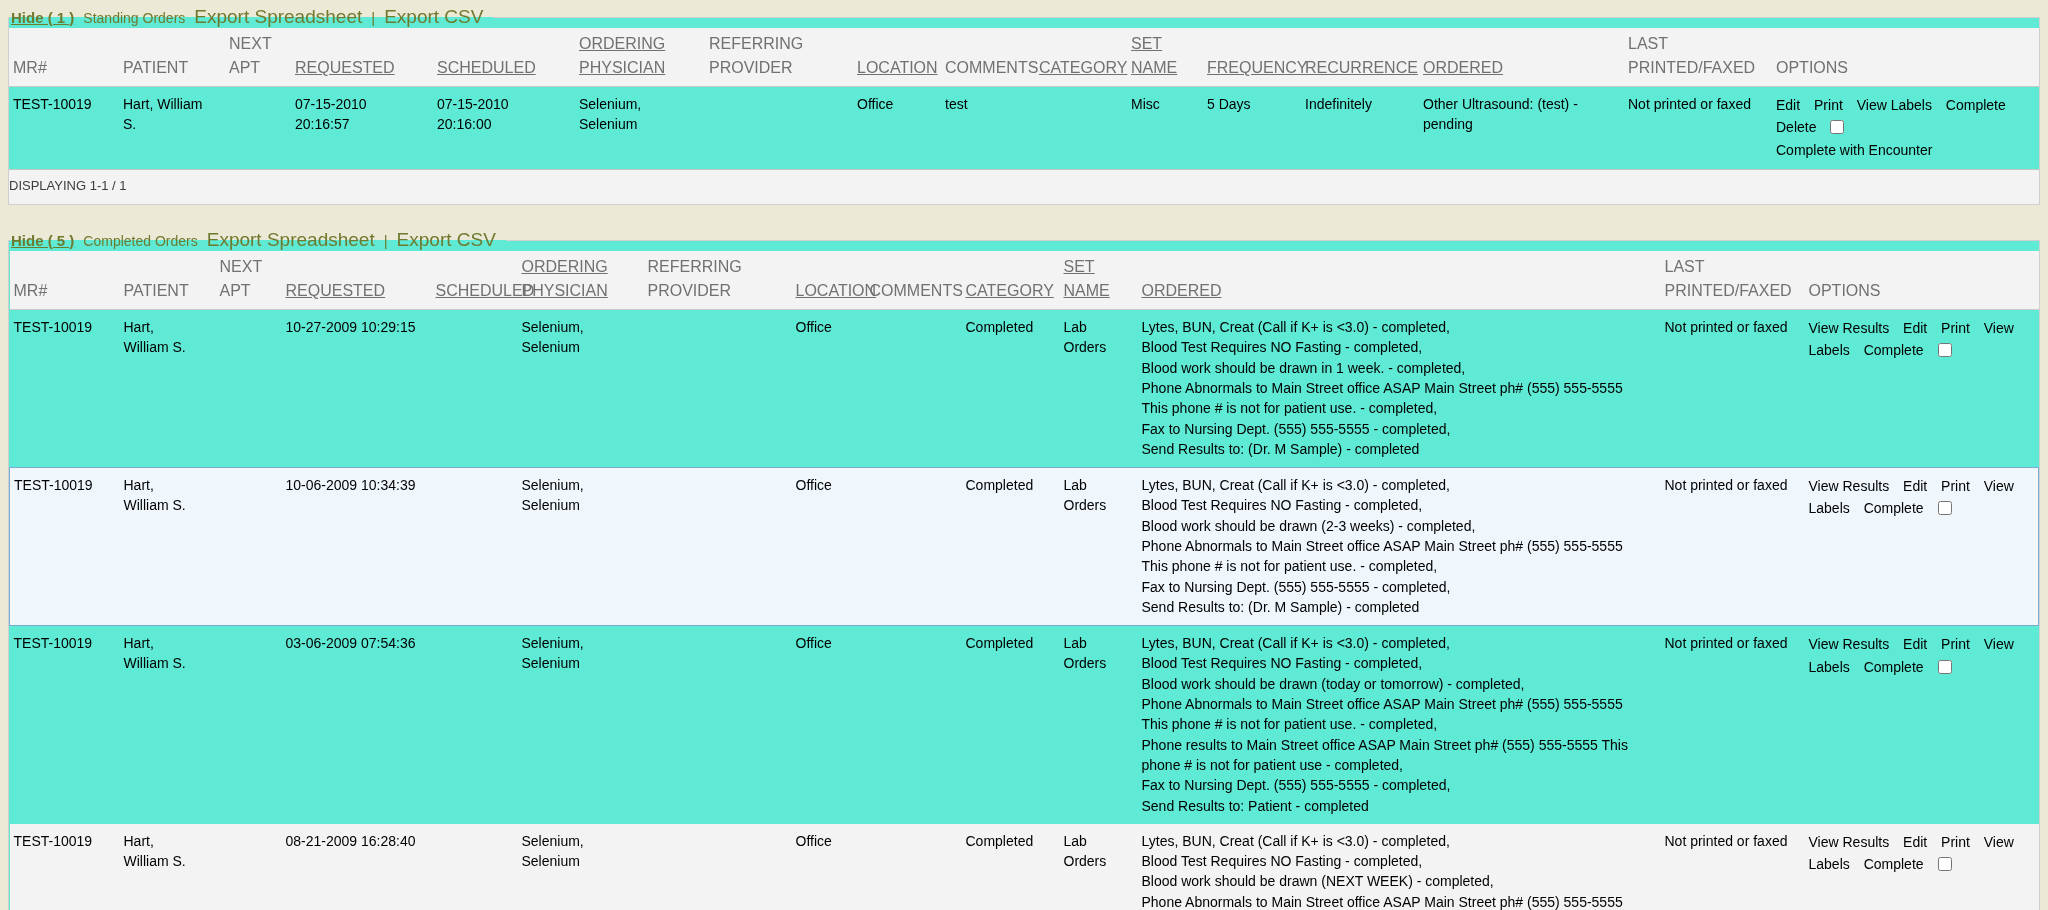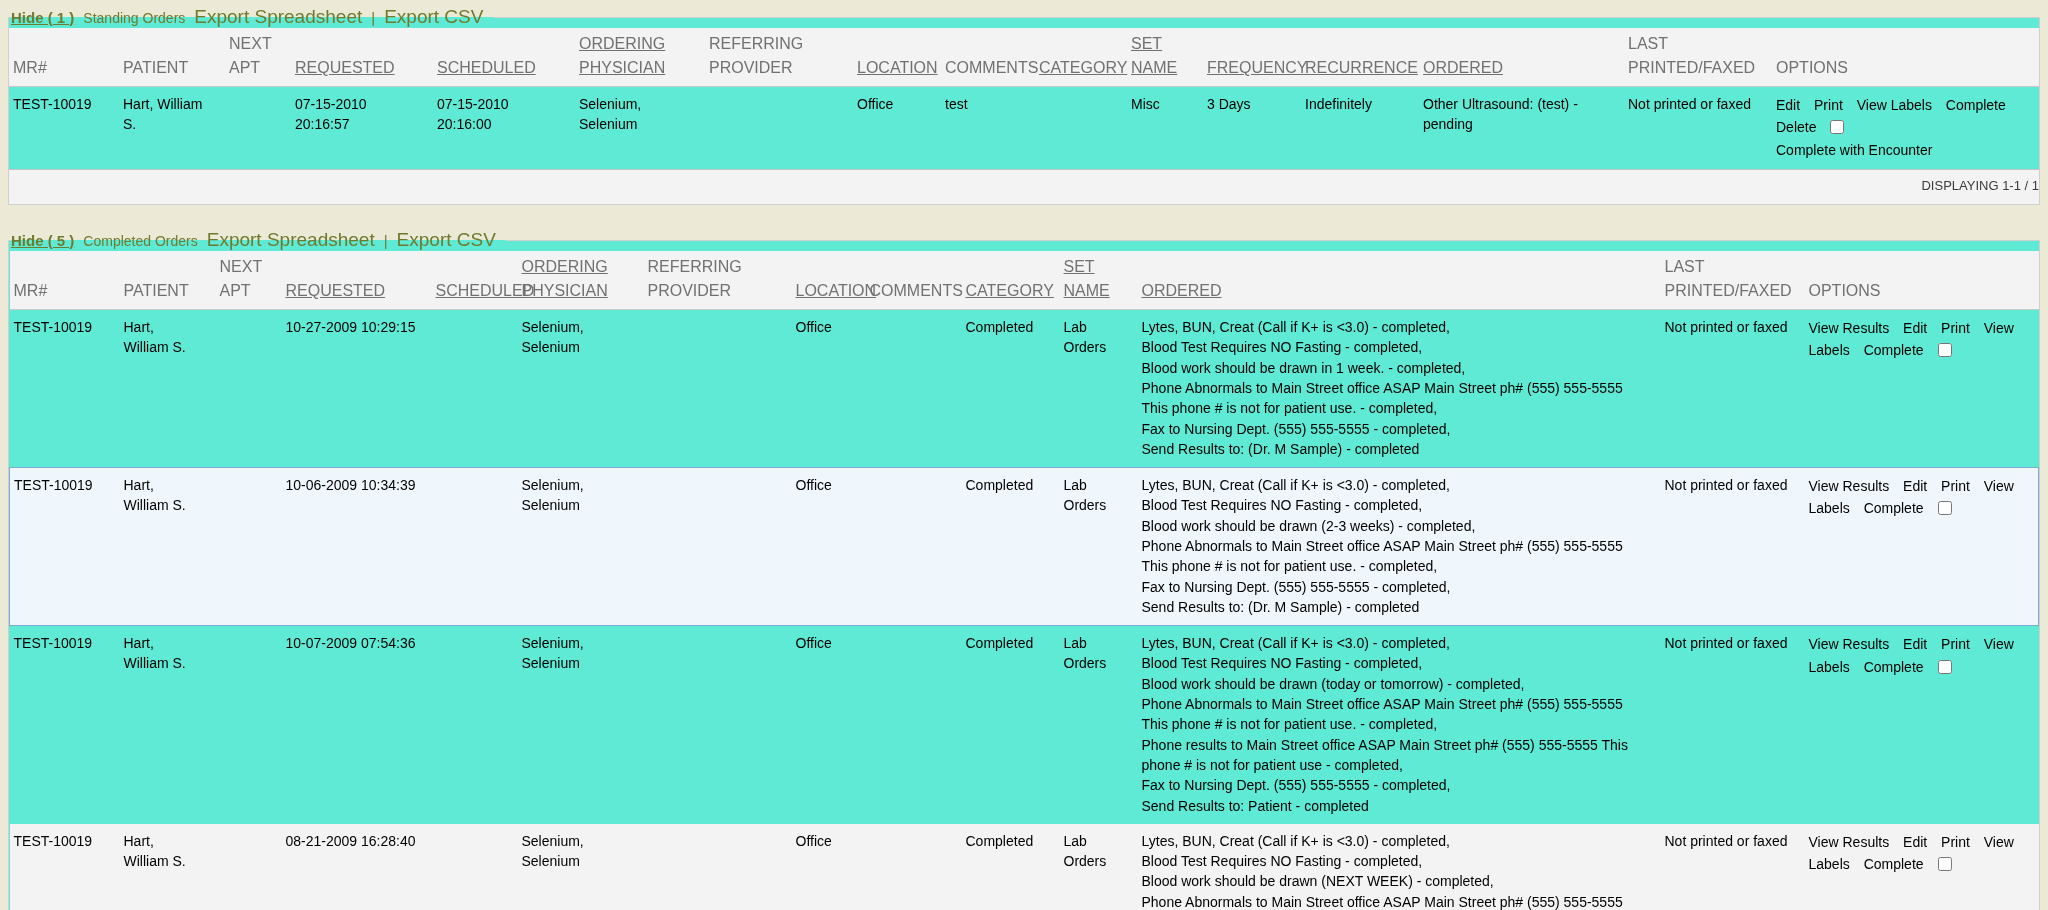--- a/index.html
+++ b/index.html
@@ -41,21 +41,21 @@
     padding:7px 14px 8px 4px;
     word-wrap:break-word;
   }
   .pre { white-space:pre-line; }
   tr.highlight td { background:#f0f7fc; border-top:1px solid #7cabd6; border-bottom:1px solid #7cabd6; }
   tr.highlight td:first-child { border-left:1px solid #7cabd6; }
   tr.highlight td:last-child  { border-right:1px solid #7cabd6; }
   tr.stripe td { background:#f3f3f3; }
   tfoot td {
     background:#f3f3f3; border-top:1px solid #c4c4c4;
-    text-align:right; color:#3c3c3c; font-size:13px;
+    text-align:left; color:#3c3c3c; font-size:13px;
     padding:7px 0 8px 0;
   }
   .opt { margin-right:10px; cursor:pointer; }
   .opt-cell { line-height:1.6; }
   input[type="checkbox"] { width:14px; height:14px; margin:0 4px; vertical-align:-2px; cursor:pointer; }
 </style>
 </head>
 <body>
 
 <fieldset>
@@ -111,21 +111,21 @@
         <td>Hart, William S.</td>
         <td></td>
         <td>07-15-2010 20:16:57</td>
         <td>07-15-2010 20:16:00</td>
         <td>Selenium, Selenium</td>
         <td></td>
         <td>Office</td>
         <td>test</td>
         <td></td>
         <td>Misc</td>
-        <td>3 Days</td>
+        <td>5 Days</td>
         <td>Indefinitely</td>
         <td>Other Ultrasound: (test) - pending</td>
         <td>Not printed or faxed</td>
         <td class="opt-cell">
           <span class="opt">Edit</span>
           <span class="opt">Print</span>
           <span class="opt">View Labels</span>
           <span class="opt">Complete</span>
           <br>
           <span class="opt">Delete</span><input type="checkbox" style="">
@@ -237,21 +237,21 @@
           <span class="opt">Edit</span>
           <span class="opt">Print</span>
           <span class="opt">View Labels</span>
           <span class="opt">Complete</span><input type="checkbox" style="">
         </td>
       </tr>
       <tr>
         <td>TEST-10019</td>
         <td>Hart, William S.</td>
         <td></td>
-        <td>10-07-2009 07:54:36</td>
+        <td>03-06-2009 07:54:36</td>
         <td></td>
         <td>Selenium, Selenium</td>
         <td></td>
         <td>Office</td>
         <td></td>
         <td>Completed</td>
         <td>Lab Orders</td>
         <td class="pre">Lytes, BUN, Creat (Call if K+ is &lt;3.0) - completed,
 Blood Test Requires NO Fasting - completed,
 Blood work should be drawn (today or tomorrow) - completed,

